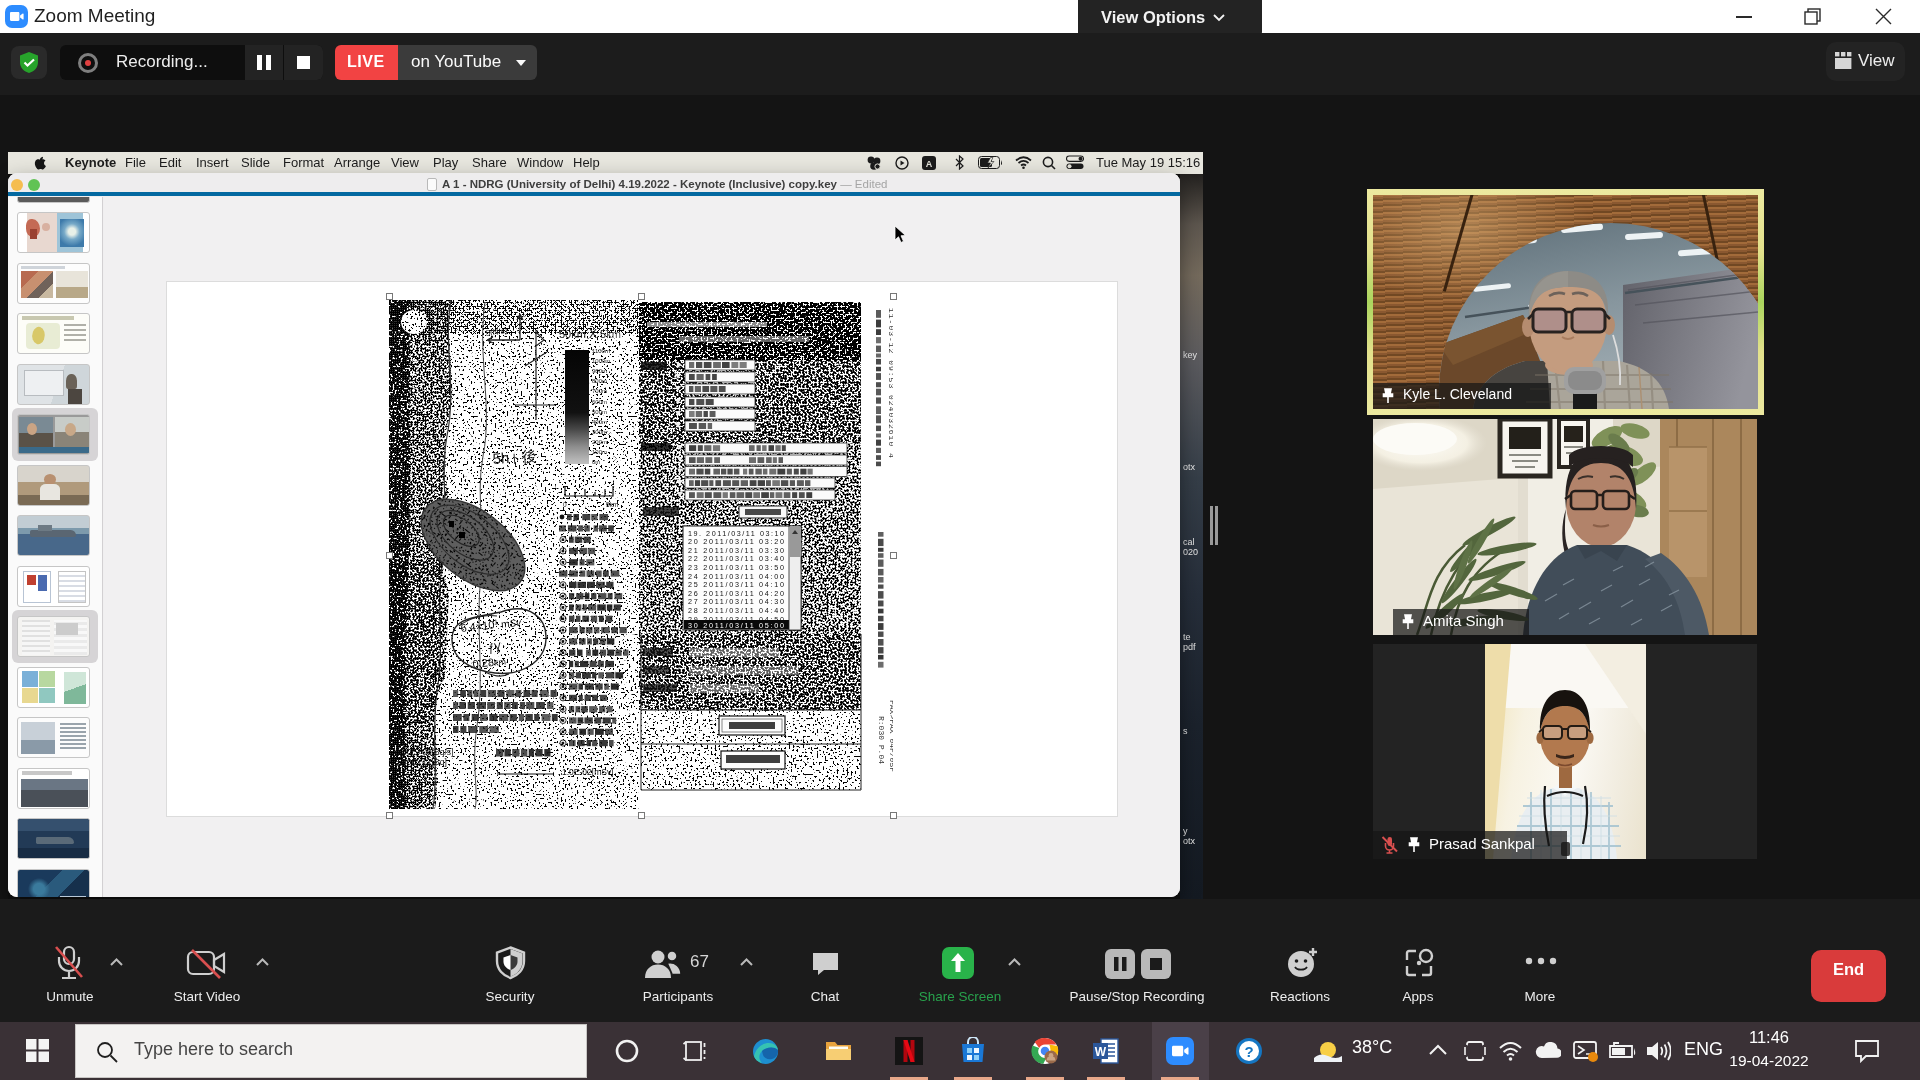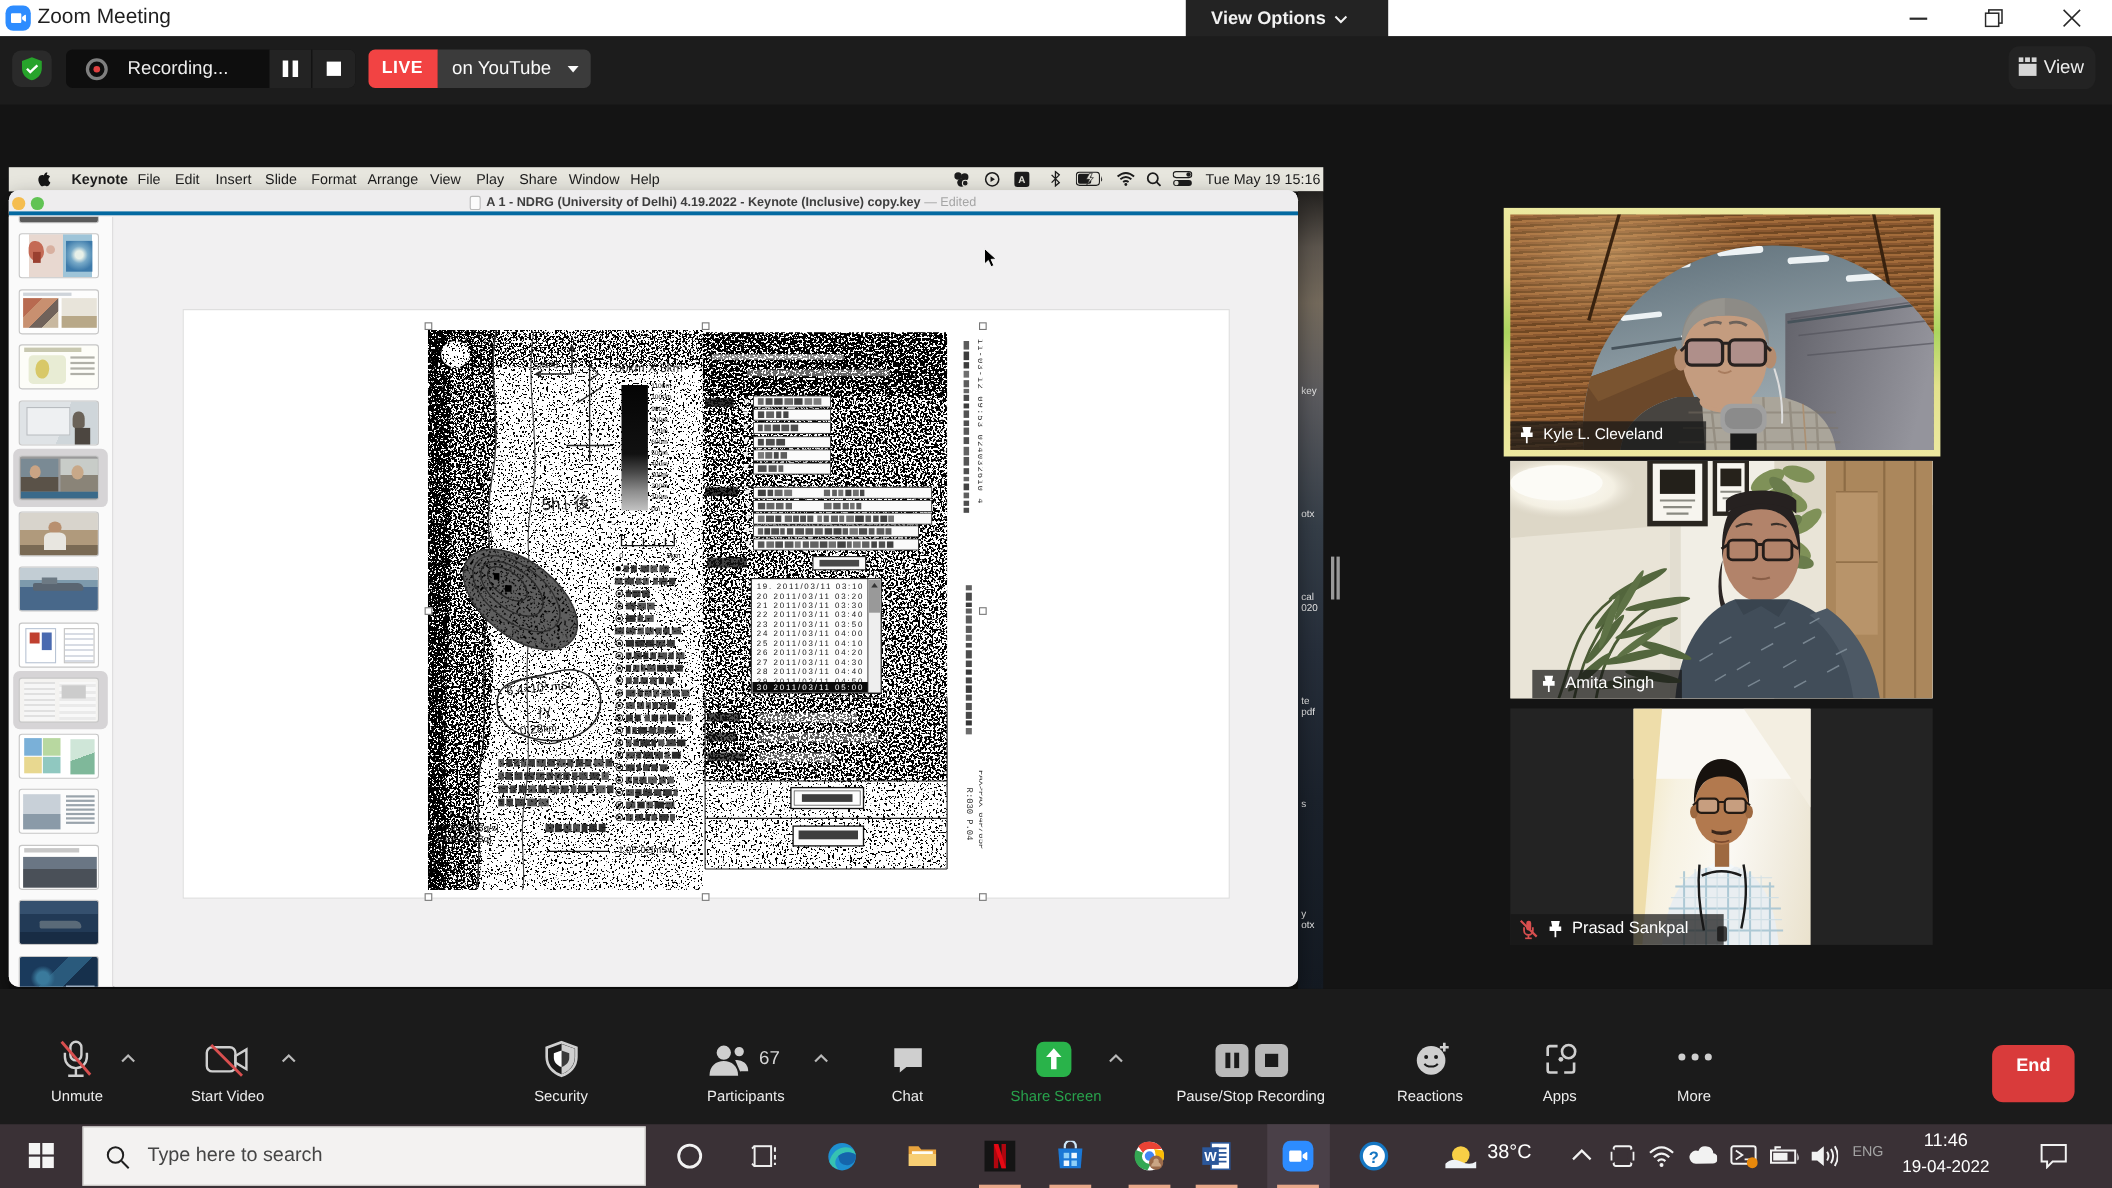--- a/index.html
+++ b/index.html
@@ -1174,21 +1174,21 @@
       </svg>
     <svg class="abs" style="left:1608px;top:19px;" width="30" height="18" viewBox="0 0 30 18">
         <path d="M6 5 V2 h5 M2 5 h22 v11 H2 Z" fill="none" stroke="#f2f2f2" stroke-width="1.8"></path>
         <rect x="4" y="7" width="13" height="7" fill="#f2f2f2"></rect>
         <path d="M26 7 v7 q2.5 -0.5 0 -7" fill="#f2f2f2"></path>
       </svg>
     <svg class="abs" style="left:1645px;top:17px;" width="26" height="24" viewBox="0 0 26 24">
         <path d="M2 8 h5 l6-5 v18 l-6-5 H2 Z" fill="#f2f2f2"></path>
         <path d="M16 8 q2.5 4 0 8 M19.5 5.5 q4 6.5 0 13 M23 3 q5.5 9 0 18" stroke="#f2f2f2" stroke-width="1.8" fill="none"></path>
       </svg>
-    <div class="abs" style="left:1684px;top:17px;font-size:13px;color:#a3a3a3;">ENG</div>
+    <div class="abs" style="left:1684px;top:17px;font-size:18px;color:#ffffff;">ENG</div>
     <div class="abs" style="left:1733px;top:6px;width:72px;text-align:center;font-size:16.5px;color:#fff;">11:46</div>
     <div class="abs" style="left:1723px;top:30px;width:92px;text-align:center;font-size:15.5px;color:#fff;">19-04-2022</div>
     <svg class="abs" style="left:1854px;top:17px;" width="26" height="24" viewBox="0 0 26 24">
         <path d="M2 2 h22 v15 h-12 l-5 5 v-5 H2 Z" fill="none" stroke="#f2f2f2" stroke-width="1.8"></path>
       </svg>
     <div class="abs" style="left:890px;top:55px;width:38px;height:3px;background:#e8a88a;"></div>
     <div class="abs" style="left:954px;top:55px;width:38px;height:3px;background:#e8a88a;"></div>
     <div class="abs" style="left:1026px;top:55px;width:38px;height:3px;background:#e8a88a;"></div>
     <div class="abs" style="left:1087px;top:55px;width:38px;height:3px;background:#e8a88a;"></div>
     <div class="abs" style="left:1161px;top:55px;width:38px;height:3px;background:#e8a88a;"></div>

